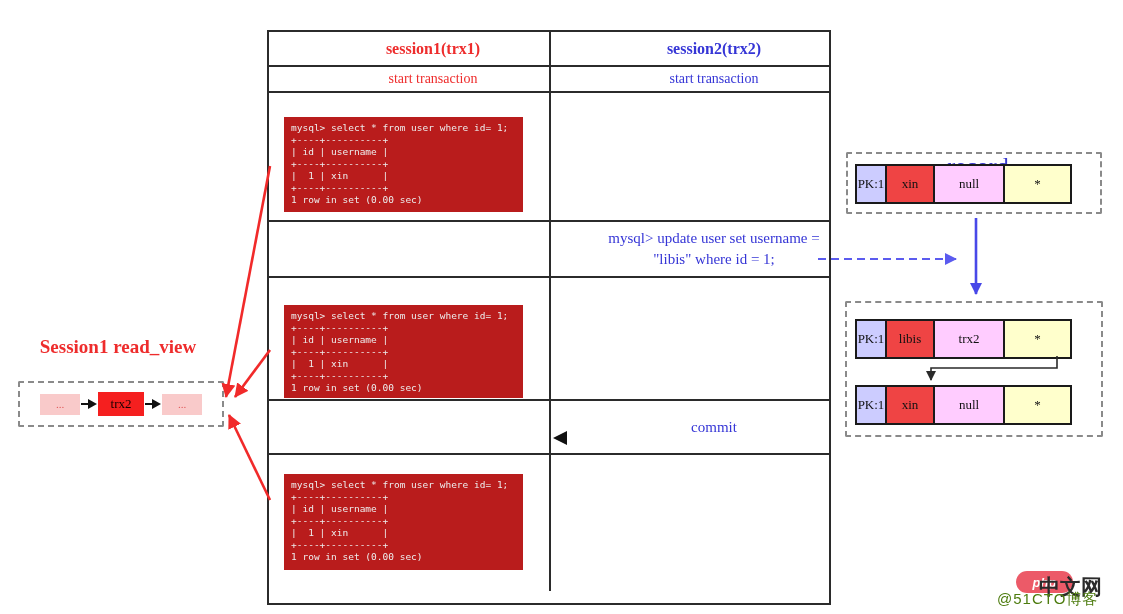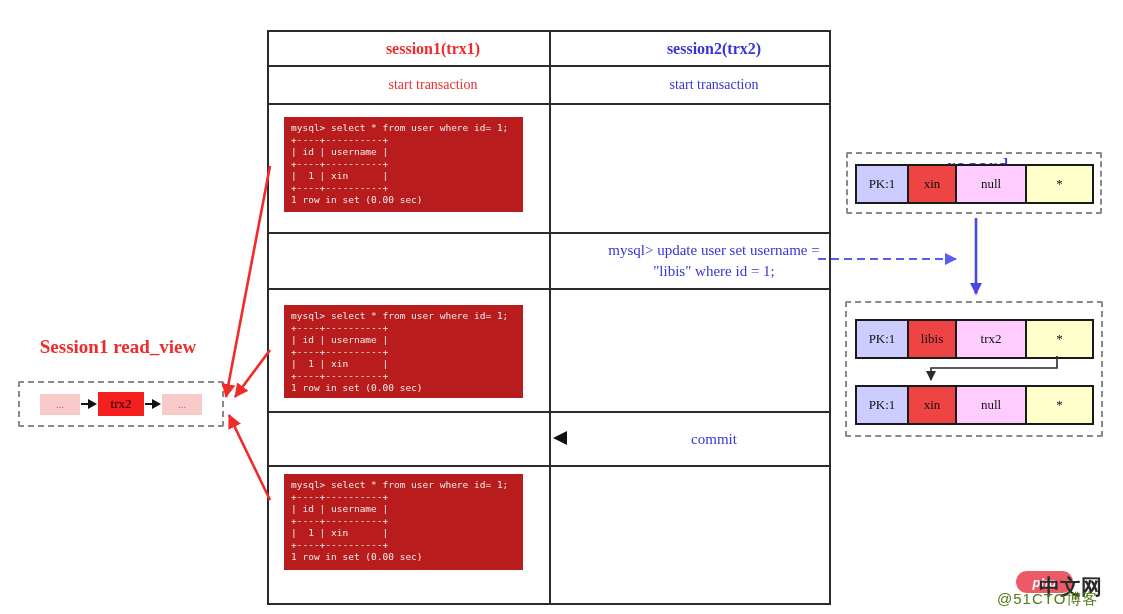--- a/index.html
+++ b/index.html
@@ -37,21 +37,21 @@
   .dash-box{position:absolute;border:2px dashed #8a8a8a;box-sizing:border-box;border-radius:2px;}
   #record-box-1{left:846px;top:152px;width:256px;height:62px;}
   #record-box-2{left:845px;top:301px;width:258px;height:136px;}
   .rec-row{position:absolute;display:flex;height:40px;}
   #rec-row-1{left:855px;top:164px;}
   #rec-row-2{left:855px;top:319px;}
   #rec-row-3{left:855px;top:385px;}
   .rec-cell{box-sizing:border-box;border:2px solid #1a1a1a;height:40px;line-height:36px;
             text-align:center;font-size:13px;color:#111;}
   .rec-cell + .rec-cell{margin-left:-2px;}
-  .c-pk{width:54px;background:#ccccff;}
+  .c-pk{width:32px;background:#ccccff;}
   .c-val{width:50px;background:#ef4444;}
   .c-trx{width:72px;background:#ffccff;}
   .c-ptr{width:69px;background:#ffffcc;}
 
   
   .readview-title{position:absolute;left:16px;top:336px;width:204px;text-align:center;
                   font-weight:bold;font-size:19px;color:#ee2c2c;}
   #readview-box{left:18px;top:381px;width:206px;height:46px;display:flex;align-items:center;
                 justify-content:center;}
   .rv-node{height:21px;line-height:21px;text-align:center;font-size:11px;}
@@ -79,21 +79,21 @@
 </head>
 <body>
 
 <div id="stage">
 
   <div class="main-table">
     <div class="t-row" style="height:33px;">
       <div class="t-cell left hdr red-txt">session1(trx1)</div>
       <div class="t-cell right hdr blue-txt">session2(trx2)</div>
     </div>
-    <div class="t-row" style="height:38px;">
+    <div class="t-row" style="height:26px;">
       <div class="t-cell left cell-center red-txt">start transaction</div>
       <div class="t-cell right cell-center blue-txt">start transaction</div>
     </div>
     <div class="t-row" style="height:129px;">
       <div class="t-cell left"></div>
       <div class="t-cell right"></div>
     </div>
     <div class="t-row" style="height:56px;">
       <div class="t-cell left"></div>
       <div class="t-cell right update-cell blue-txt">

